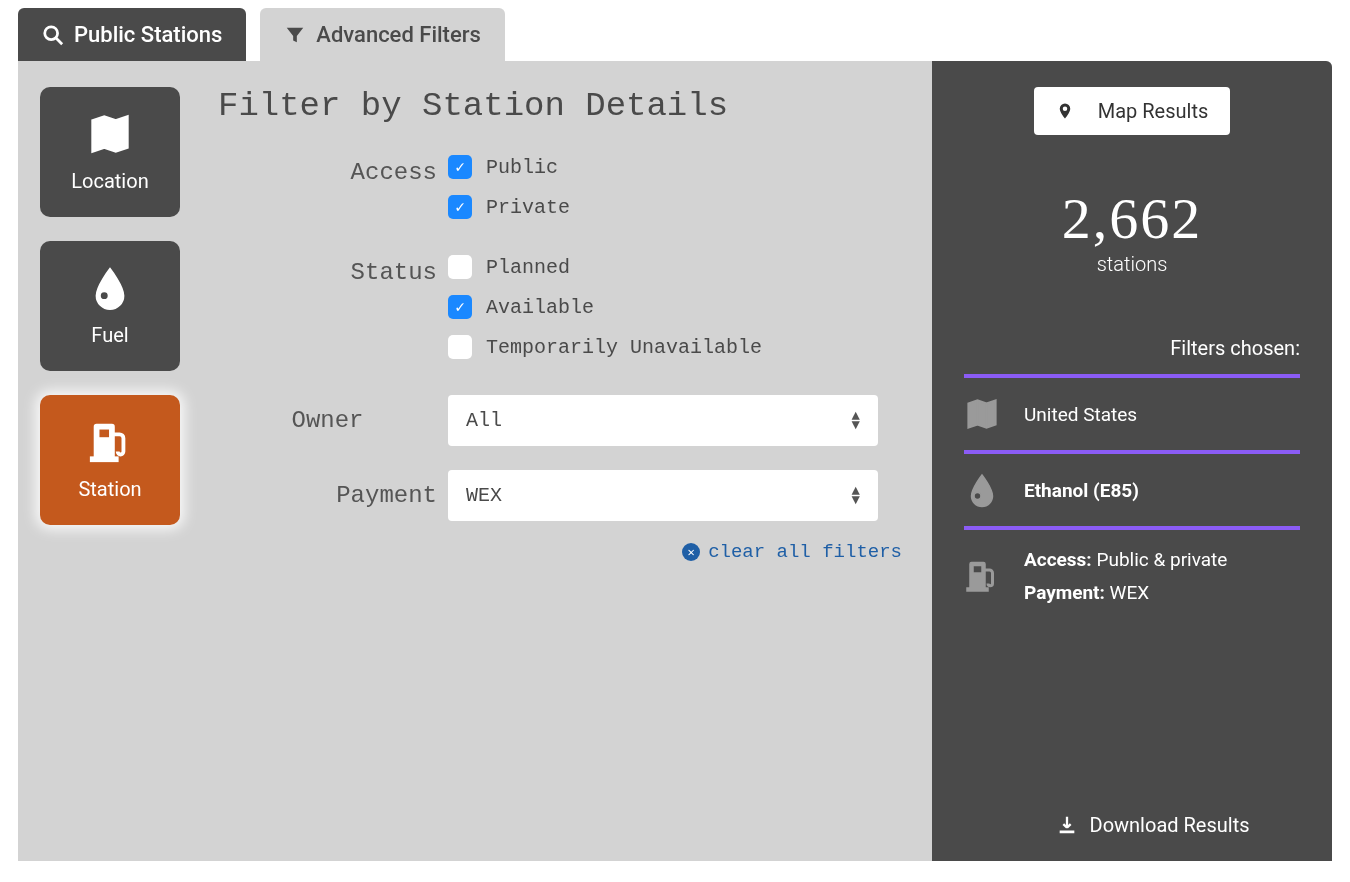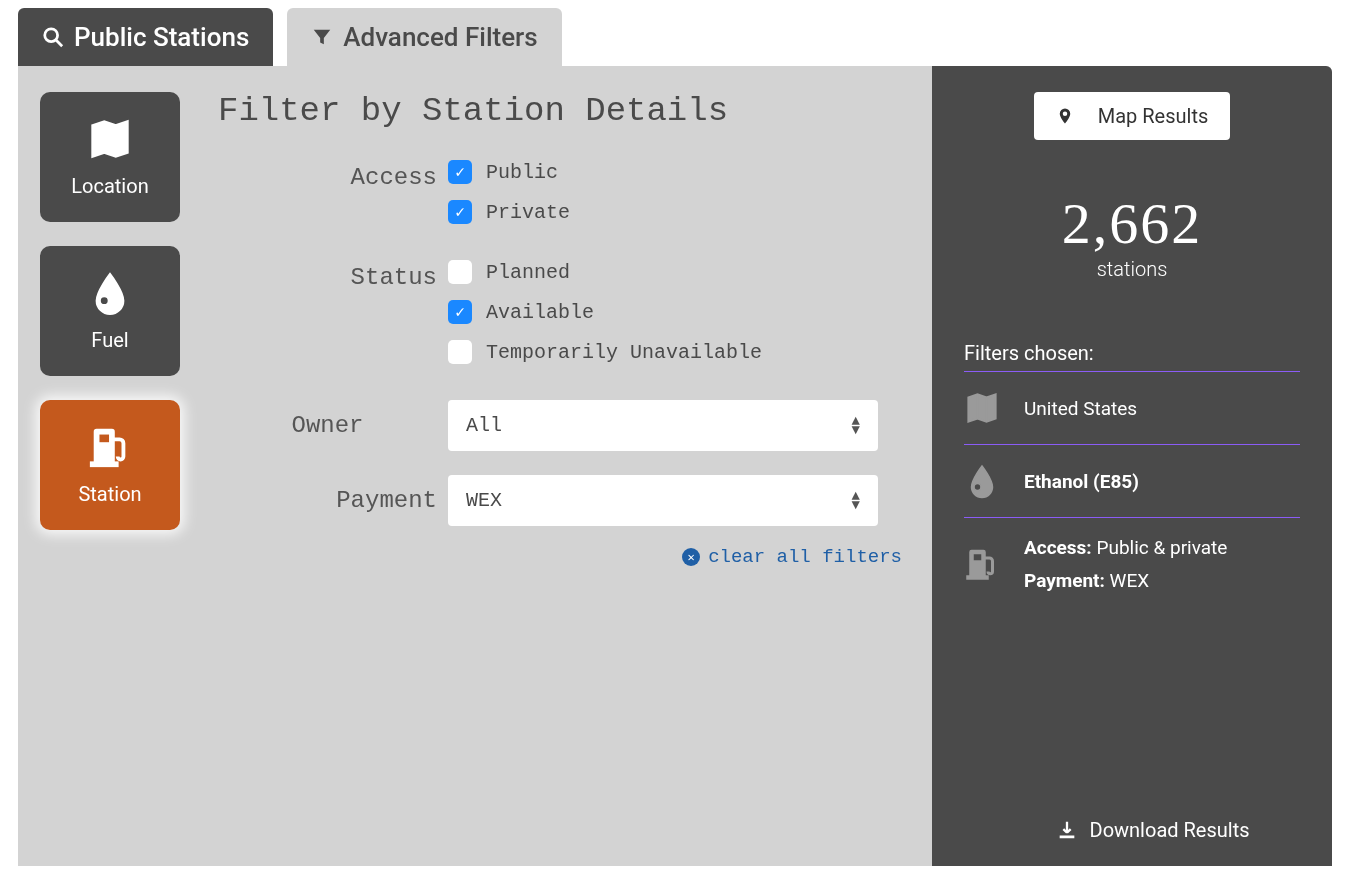--- a/index.html
+++ b/index.html
@@ -14,21 +14,21 @@
   .tabs {
     display: flex;
     padding: 8px 0 0 18px;
     gap: 0;
   }
   .tab {
     display: flex;
     align-items: center;
     gap: 10px;
     padding: 14px 24px;
-    font-size: 26px;
+    font-size: 22px;
     font-weight: 500;
     cursor: pointer;
     border-radius: 6px 6px 0 0;
   }
   .tab.dark { background: #4a4a4a; color: #fff; margin-right: 14px; }
   .tab.light { background: #d3d3d3; color: #4a4a4a; }
   .tab svg { width: 22px; height: 22px; }
 
   .panel {
     display: flex;
@@ -178,30 +178,30 @@
     letter-spacing: 2px;
     font-family: Liberation Serif, serif;
   }
   .count-sub {
     text-align: center;
     font-size: 20px;
     font-weight: 300;
     margin-bottom: 60px;
   }
   .fc-title {
-    text-align: left;
-    font-size: 20px;
-    margin-bottom: 6px;
+    text-align: right;
+    font-size: 20px;
+    margin-bottom: 14px;
   }
   .fcrow {
     display: flex;
     align-items: center;
     gap: 24px;
     padding: 18px 0;
-    border-top: 1px solid #8b5cf6;
+    border-top: 4px solid #8b5cf6;
     font-size: 19px;
   }
   .fcrow svg { width: 36px; height: 36px; fill: #9a9a9a; stroke: #9a9a9a; flex-shrink: 0; }
   .fcrow .txt { flex: 1; }
   .fcrow .txt .sub { margin-top: 10px; }
   .download {
     position: absolute;
     bottom: 24px;
     left: 0; right: 0;
     text-align: center;

